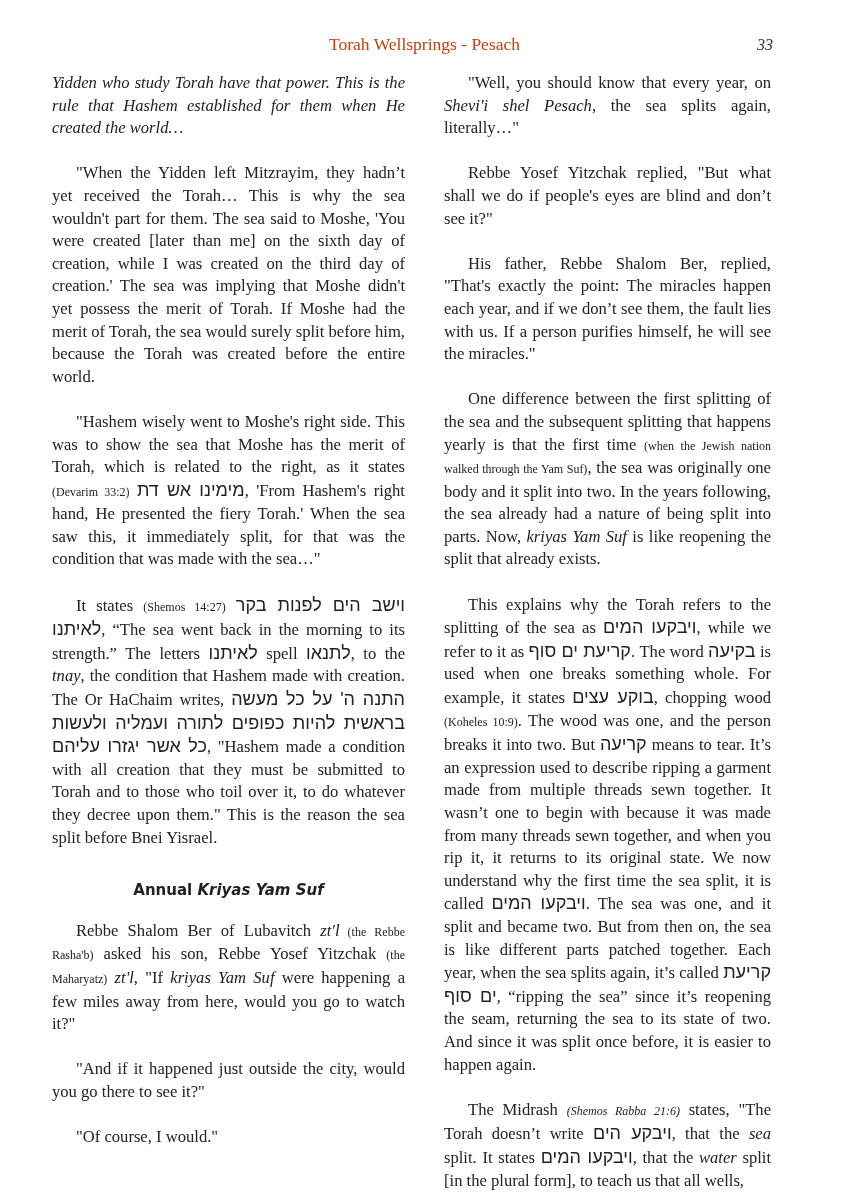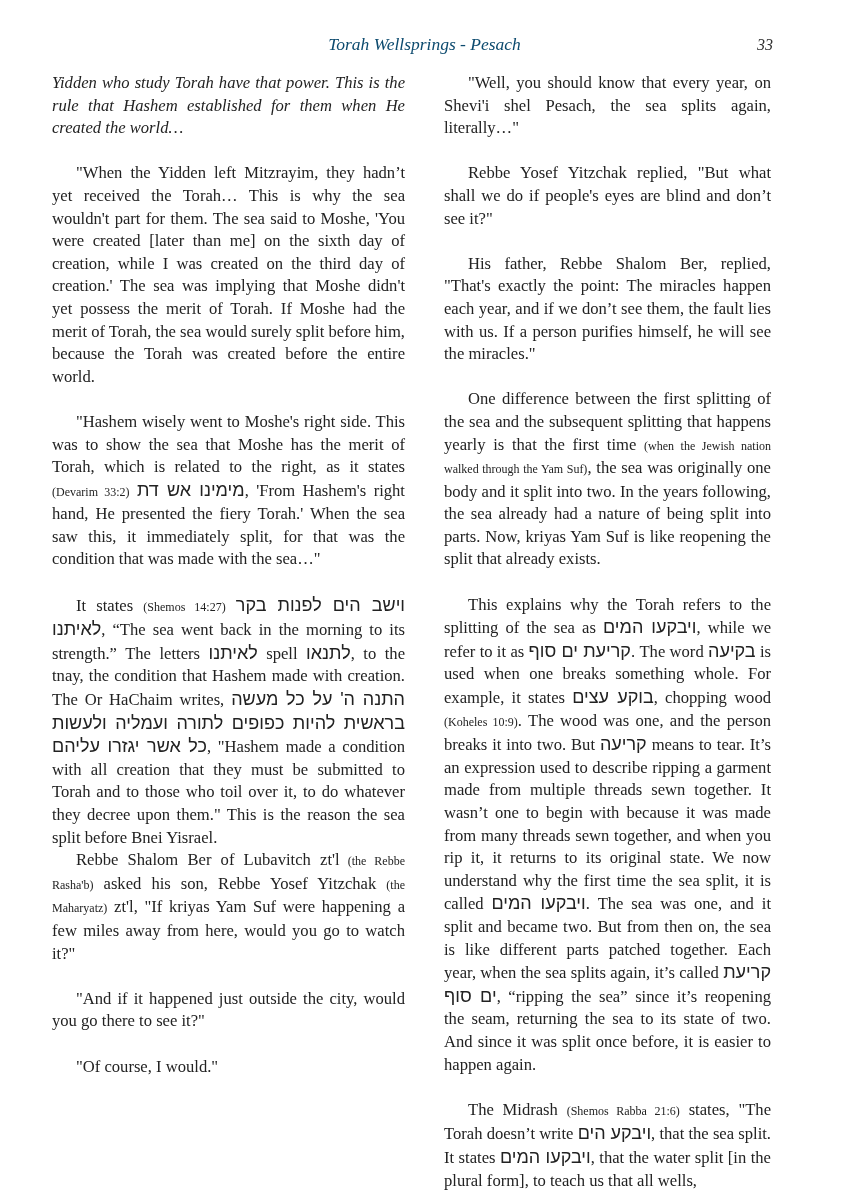--- a/index.html
+++ b/index.html
@@ -1,46 +1,47 @@
 <!DOCTYPE html>
 <html><head>
 <meta charset="utf-8">
 <style>
   html, body { margin: 0; padding: 0; background: #ffffff; }
   body { width: 849px; height: 1200px; position: relative; overflow: hidden;
          font-family: "Liberation Serif", "DejaVu Serif", serif; color: #222; }
   .page-header { position: absolute; top: 30px; left: 0; width: 849px; height: 28px; }
   .running-title { position: absolute; left: 0; right: 0; top: 4px; text-align: center;
-                   font-style: italic; font-size: 17.5px; color: #0c4a6e; }
+                   font-size: 17.5px; color: #c2410c; }
   .page-number { position: absolute; right: 76px; top: 6px; font-style: italic; font-size: 16px; color: #333; }
   .column { position: absolute; top: 72px; width: 353px; font-size: 16.6px; line-height: 22.6px;
             text-align: justify; hyphens: none; }
   .col-left { left: 52px; }
   .col-right { left: 444px; width: 327px; }
   .para { margin: 0 0 22.6px 0; text-indent: 24px; }
   .para.noindent { text-indent: 0; font-style: italic; }
   .heb { font-family: Liberation Sans, sans-serif; font-size: 18px; }
   .small { font-size: 12px; }
-  .it { }
+  .it { font-style: italic; }
   .section-heading { text-align: center; font-family: "DejaVu Sans", sans-serif; font-weight: bold;
                      font-size: 15px; margin: 30px 0 18px 0; text-indent: 0; }
 </style>
 </head>
 <body>
 
 <div class="page-header">
   <div class="running-title">Torah Wellsprings - Pesach</div>
   <div class="page-number">33</div>
 </div>
 
 <div class="column col-left">
   <p class="para noindent">Yidden who study Torah have that power. This is the rule that Hashem established for them when He created the world…</p>
   <p class="para">"When the Yidden left Mitzrayim, they hadn’t yet received the Torah… This is why the sea wouldn't part for them. The sea said to Moshe, 'You were created [later than me] on the sixth day of creation, while I was created on the third day of creation.' The sea was implying that Moshe didn't yet possess the merit of Torah. If Moshe had the merit of Torah, the sea would surely split before him, because the Torah was created before the entire world.</p>
   <p class="para"><span>"Hashem wisely went to Moshe's right side. This was to show the sea that Moshe has the merit of Torah, which is related to the right, as it states </span><span class="small">(Devarim 33:2)</span> <span class="heb" dir="rtl">מימינו אש דת</span><span>, 'From Hashem's right hand, He presented the fiery Torah.' When the sea saw this, it immediately split, for that was the condition that was made with the sea…"</span></p>
   <p class="para" style="margin-bottom:0"><span>It states </span><span class="small">(Shemos 14:27)</span> <span class="heb" dir="rtl">וישב הים לפנות בקר לאיתנו</span><span>, “The sea went back in the morning to its strength.” The letters </span><span class="heb" dir="rtl">לאיתנו</span><span> spell </span><span class="heb" dir="rtl">לתנאו</span><span>, to the </span><span class="it">tnay</span><span>, the condition that Hashem made with creation. The Or HaChaim writes, </span><span class="heb" dir="rtl">התנה ה' על כל מעשה בראשית להיות כפופים לתורה ועמליה ולעשות כל אשר יגזרו עליהם</span><span>, "Hashem made a condition with all creation that they must be submitted to Torah and to those who toil over it, to do whatever they decree upon them." This is the reason the sea split before Bnei Yisrael.</span></p>
+  <div class="section-heading"><span>Annual </span><span class="it">Kriyas Yam Suf</span></div>
   <p class="para"><span>Rebbe Shalom Ber of Lubavitch </span><span class="it">zt'l</span><span class="small"> (the Rebbe Rasha'b)</span><span> asked his son, Rebbe Yosef Yitzchak </span><span class="small">(the Maharyatz)</span><span class="it"> zt'l</span><span>, "If </span><span class="it">kriyas Yam Suf</span><span> were happening a few miles away from here, would you go to watch it?"</span></p>
   <p class="para">"And if it happened just outside the city, would you go there to see it?"</p>
   <p class="para">"Of course, I would."</p>
 </div>
 
 <div class="column col-right">
   <p class="para"><span>"Well, you should know that every year, on </span><span class="it">Shevi'i shel Pesach</span><span>, the sea splits again, literally…"</span></p>
   <p class="para">Rebbe Yosef Yitzchak replied, "But what shall we do if people's eyes are blind and don’t see it?"</p>
   <p class="para">His father, Rebbe Shalom Ber, replied, "That's exactly the point: The miracles happen each year, and if we don’t see them, the fault lies with us. If a person purifies himself, he will see the miracles."</p>
   <p class="para"><span>One difference between the first splitting of the sea and the subsequent splitting that happens yearly is that the first time </span><span class="small">(when the Jewish nation walked through the Yam Suf)</span><span>, the sea was originally one body and it split into two. In the years following, the sea already had a nature of being split into parts. Now, </span><span class="it">kriyas Yam Suf</span><span> is like reopening the split that already exists.</span></p>

